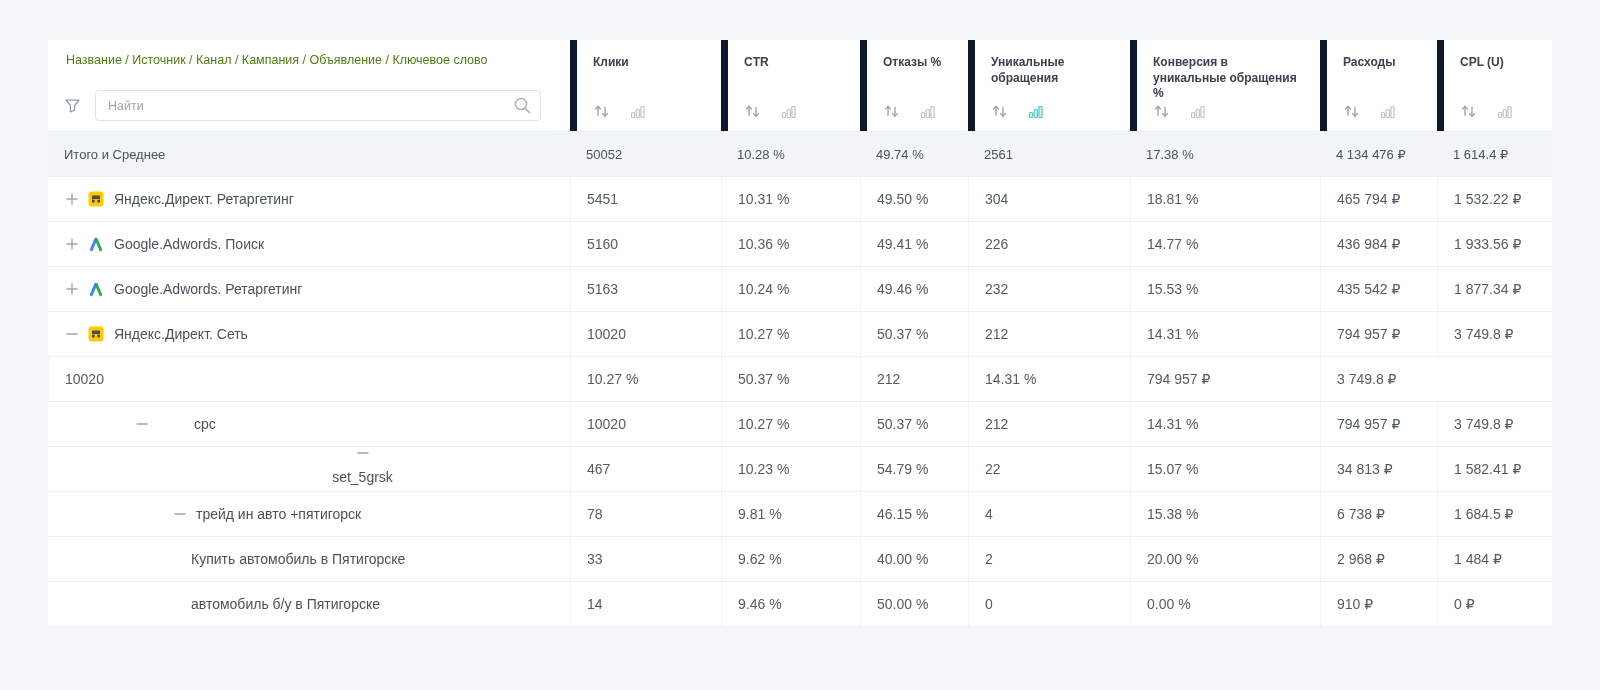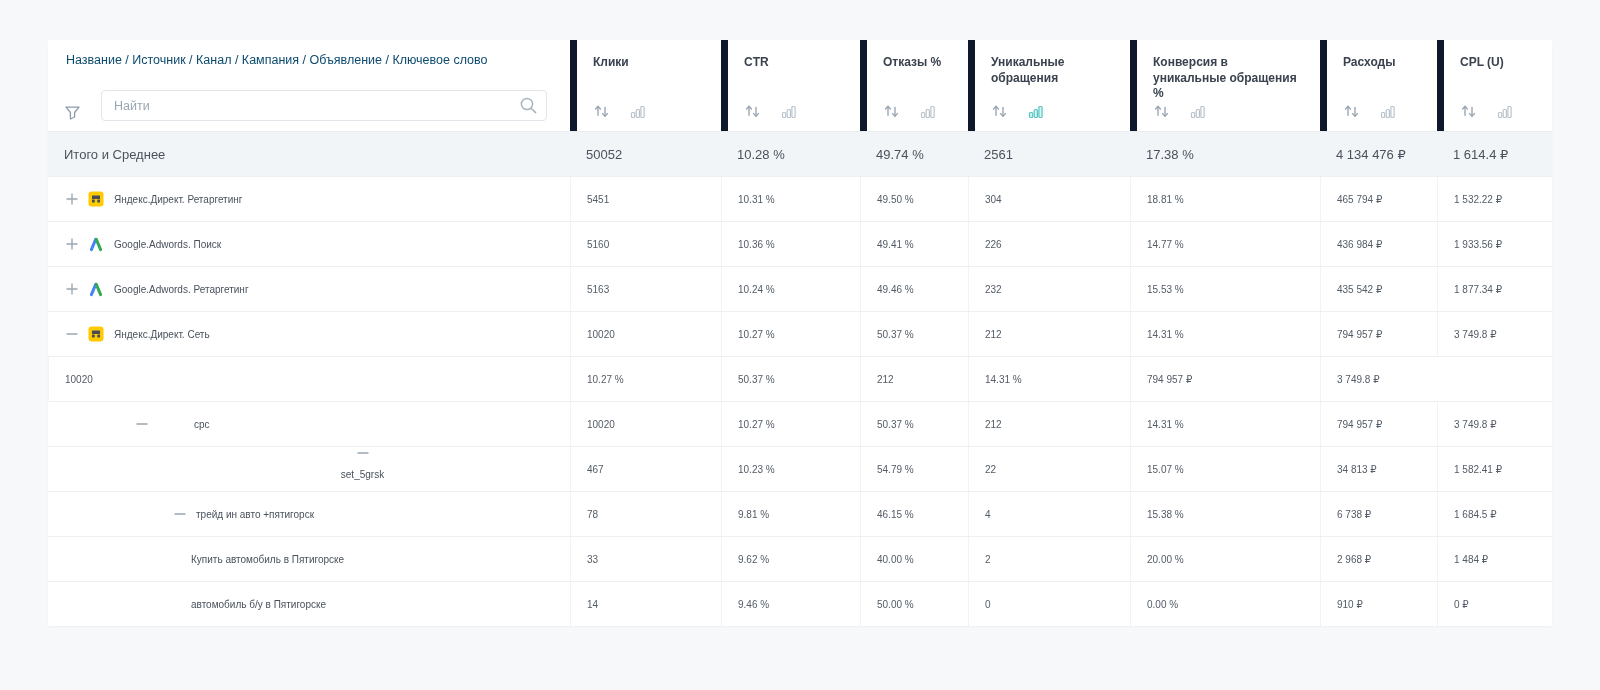--- a/index.html
+++ b/index.html
@@ -8,33 +8,33 @@
 
   .grid-row { display:grid; grid-template-columns:522px 151px 139px 108px 162px 190px 117px 115px; }
 
   
   .thead { height:91px; }
   .th { border-left:7px solid #0f172a; padding:15px 14px 10px 16px; display:flex; flex-direction:column; justify-content:space-between; }
   .th:first-child { border-left:none; padding:11px 16px 10px 16px; }
   .th-label { font-size:12px; font-weight:bold; color:#39424e; line-height:1.3; max-width:150px; }
   .th-icons { display:flex; align-items:flex-end; gap:20px; padding-bottom:2px; }
 
-  .group-title { font-size:12.5px; color:#0c4a6e; margin:2px 0 8px 2px; cursor:pointer; }
-  .search-line { display:flex; align-items:flex-end; gap:20px; }
+  .group-title { font-size:12.5px; color:#4d7c0f; margin:2px 0 8px 2px; cursor:pointer; }
+  .search-line { display:flex; align-items:center; gap:14px; }
   .search-box { position:relative; width:446px; }
   .search-input { width:100%; height:31px; border:1px solid #e1e5ea; border-radius:4px; padding:0 34px 0 12px; font-size:12.5px; color:#4a525e; outline:none; font-family:inherit; }
   .search-input::placeholder { color:#9aa5b2; }
   .search-ic { position:absolute; right:9px; top:6px; }
 
   
   .totals { height:45px; background:#f1f5f7; border-top:1px solid #e9edf0; align-items:center; font-size:13px; color:#4a525e; }
   .totals .cell { padding:0 16px; }
 
   
-  .trow { height:45px; border-top:1px solid #edf0f3; align-items:center; font-size:10px; color:#525b66; background:#fff; }
+  .trow { height:45px; border-top:1px solid #edf0f3; align-items:center; font-size:14px; color:#525b66; background:#fff; }
   .cell { padding:0 16px; white-space:nowrap; overflow:hidden; text-overflow:ellipsis; }
   .vcell { border-left:1px solid #f1f3f5; height:100%; display:flex; align-items:center; }
   .name-cell { display:flex; align-items:center; gap:10px; height:100%; color:#49515c; }
   .name-label { cursor:pointer; }
   .expander { display:inline-flex; width:12px; flex:0 0 12px; cursor:pointer; }
   .brand-ic { display:inline-flex; width:16px; flex:0 0 16px; }
   .icon { display:inline-flex; }
 </style>
 </head>
 <body>

